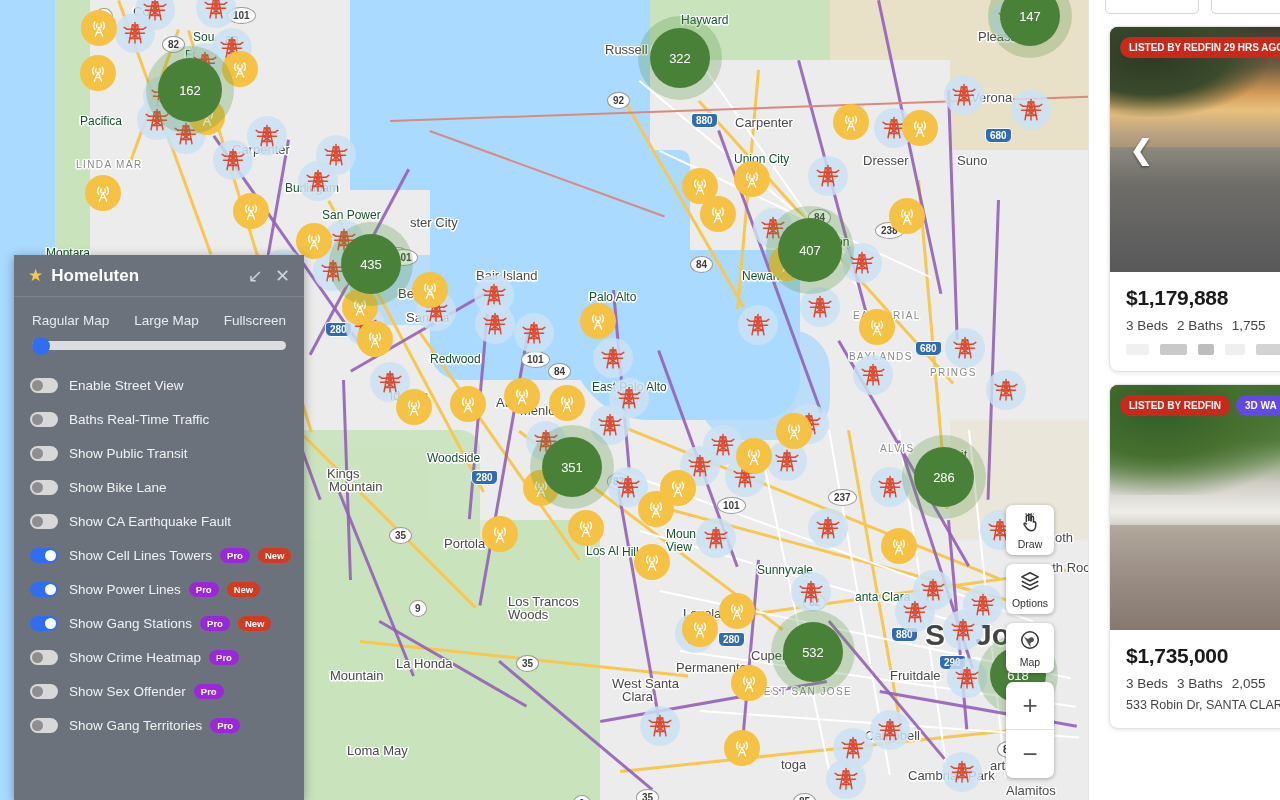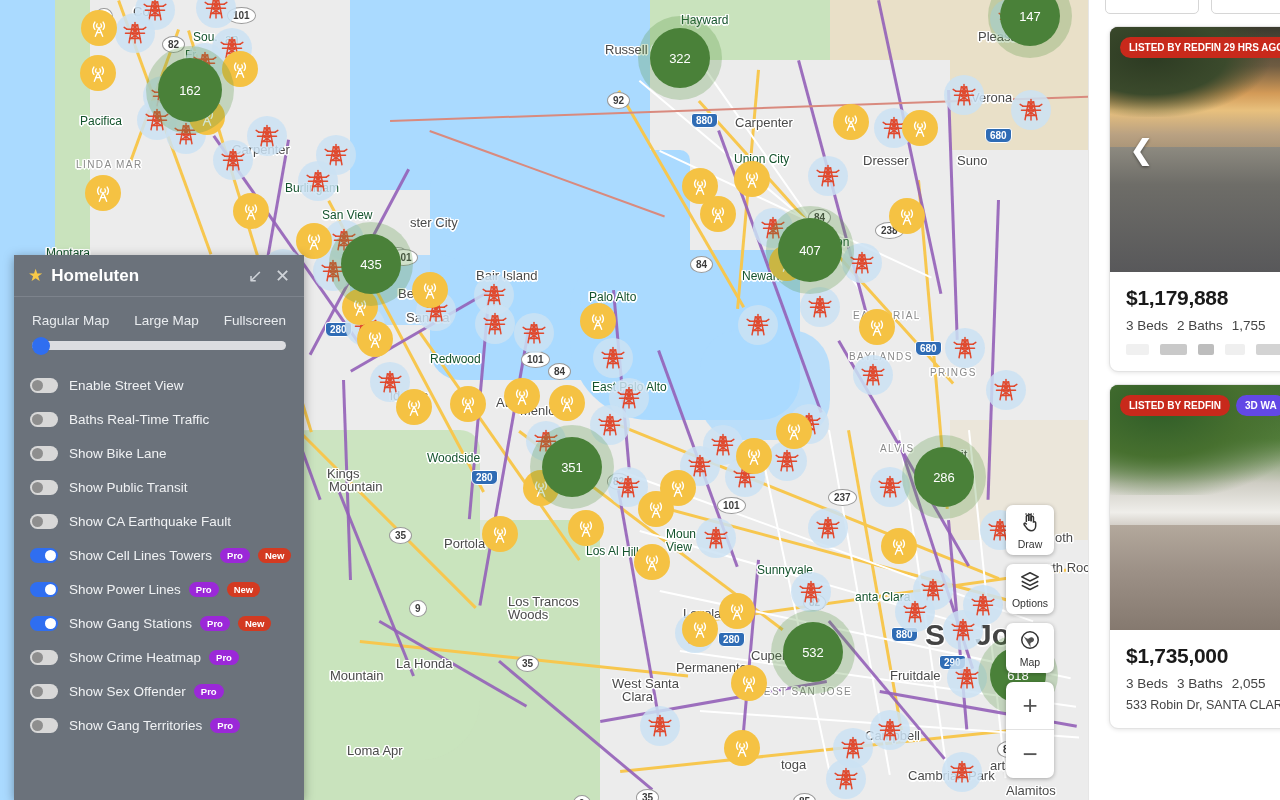--- a/index.html
+++ b/index.html
@@ -286,21 +286,21 @@
       <div class="map-label " style="left:863px;top:153px">Dresser</div>
       <div class="map-label " style="left:957px;top:153px">Suno</div>
       <div class="map-label " style="left:133px;top:4px">Coln</div>
       <div class="map-label big" style="left:193px;top:30px">Sou.</div>
       <div class="map-label big" style="left:225px;top:32px">an</div>
       <div class="map-label big" style="left:185px;top:48px">Fr</div>
       <div class="map-label big" style="left:80px;top:114px">Pacifica</div>
       <div class="map-label " style="left:232px;top:142px">Carpenter</div>
       <div class="map-label caps" style="left:76px;top:159px">LINDA MAR</div>
       <div class="map-label big" style="left:285px;top:181px">Burlingam</div>
-      <div class="map-label big" style="left:322px;top:208px">San View</div>
+      <div class="map-label big" style="left:322px;top:208px">San Power</div>
       <div class="map-label " style="left:410px;top:215px">ster City</div>
       <div class="map-label big" style="left:46px;top:246px">Montara</div>
       <div class="map-label " style="left:398px;top:286px">Belmont</div>
       <div class="map-label " style="left:476px;top:268px">Bair Island</div>
       <div class="map-label big" style="left:808px;top:235px">Fremon</div>
       <div class="map-label big" style="left:742px;top:269px">Newark</div>
       <div class="map-label caps" style="left:853px;top:310px">EAST</div>
       <div class="map-label caps" style="left:893px;top:310px">RIAL</div>
       <div class="map-label caps" style="left:849px;top:351px">BAYLANDS</div>
       <div class="map-label caps" style="left:930px;top:367px">PRINGS</div>
@@ -329,21 +329,21 @@
       <div class="map-label big" style="left:855px;top:590px">anta Clara</div>
       <div class="map-label " style="left:396px;top:656px">La Honda</div>
       <div class="map-label " style="left:330px;top:668px">Mountain</div>
       <div class="map-label " style="left:676px;top:660px">Permanente</div>
       <div class="map-label " style="left:751px;top:648px">Cupertino</div>
       <div class="map-label " style="left:612px;top:676px">West Santa</div>
       <div class="map-label " style="left:622px;top:689px">Clara</div>
       <div class="map-label caps" style="left:753px;top:686px">WEST SAN JOSE</div>
       <div class="map-label " style="left:890px;top:668px">Fruitdale</div>
       <div class="map-label " style="left:865px;top:728px">Campbell</div>
-      <div class="map-label " style="left:347px;top:743px">Loma Apr</div>
+      <div class="map-label " style="left:347px;top:743px">Loma May</div>
       <div class="map-label " style="left:908px;top:768px">Cambrian Park</div>
       <div class="map-label " style="left:990px;top:758px">artsville</div>
       <div class="map-label " style="left:1006px;top:783px">Alamitos</div>
       <div class="map-label " style="left:781px;top:757px">toga</div>
       <div class="map-label huge" style="left:925px;top:618px">S</div>
       <div class="map-label huge" style="left:975px;top:618px">Jos</div>
       <div class="map-label " style="left:1045px;top:560px">uth Roc</div>
       <div class="map-label " style="left:1055px;top:530px">oth</div>
       <div class="shield circle" style="left:95px;top:8px">1</div>
       <div class="shield circle" style="left:227px;top:7px">101</div>
@@ -1885,27 +1885,27 @@
         <div class="toggle-row">
           <div class="switch">
             <div class="knob"></div>
           </div>
           <span class="tlabel">Baths Real-Time Traffic</span>
         </div>
         <div class="toggle-row">
           <div class="switch">
             <div class="knob"></div>
           </div>
-          <span class="tlabel">Show Bike Lane</span>
+          <span class="tlabel">Show Public Transit</span>
         </div>
         <div class="toggle-row">
           <div class="switch">
             <div class="knob"></div>
           </div>
-          <span class="tlabel">Show Public Transit</span>
+          <span class="tlabel">Show Bike Lane</span>
         </div>
         <div class="toggle-row">
           <div class="switch">
             <div class="knob"></div>
           </div>
           <span class="tlabel">Show CA Earthquake Fault</span>
         </div>
         <div class="toggle-row">
           <div class="switch on">
             <div class="knob"></div>

